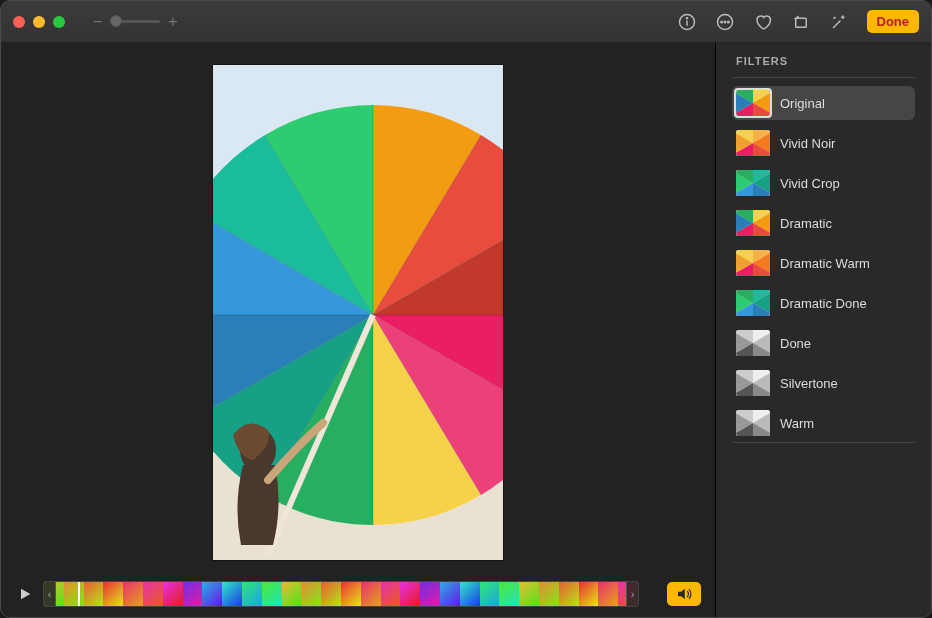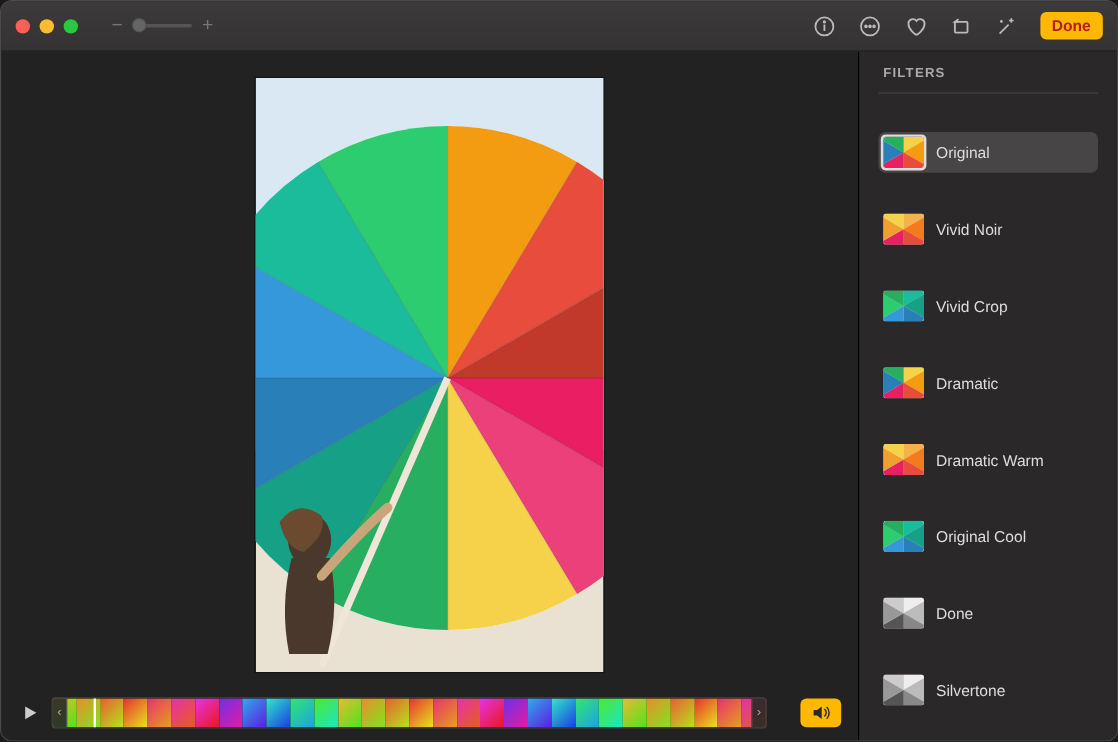--- a/index.html
+++ b/index.html
@@ -96,21 +96,21 @@
   }
   .sidebar{
     width:216px; background:#2a2828; border-left:1px solid #000; display:flex; flex-direction:column; padding:12px 16px;
   }
   .sidebar-title{
     font-size:11px; letter-spacing:1px; color:#aaa; font-weight:600; margin:0 0 8px 4px;
   }
   .sidebar hr{border:none;border-top:1px solid #444;margin:2px 0 8px 0;}
   .filter-list{display:flex;flex-direction:column;gap:6px;}
   .filter-item{
-    display:flex; align-items:center; gap:10px; padding:4px; border-radius:6px; cursor:pointer;margin-top:24px;
+    display:flex; align-items:center; gap:10px; padding:4px; border-radius:6px; cursor:pointer;
   }
   .filter-item.selected{ background:#474545;}
   .filter-item .thumb{ width:34px; height:26px; border-radius:2px; position:relative; overflow:hidden;}
   .filter-item.selected .thumb{outline:2px solid #ddd; outline-offset:0;}
   .filter-item .label{font-size:13px; color:#ddd;}
   .thumb svg{width:100%;height:100%;display:block;}
   .sidebar-footer-rule{border:none;border-top:1px solid #444;margin-top:10px;}
 </style>
 </head>
 <body>
@@ -350,21 +350,21 @@
               <svg viewBox="0 0 34 26">
                 <rect width="34" height="26" fill="#d9d2c3"></rect>
                 <path d="M17 13 L17 -7 A20 20 0 0 1 34.32050807568878 3.0000000000000018 Z" fill="#1abc9c"></path>
                 <path d="M17 13 L34.32050807568878 3.0000000000000018 A20 20 0 0 1 34.32050807568878 23 Z" fill="#16a085"></path>
                 <path d="M17 13 L34.32050807568878 23 A20 20 0 0 1 17 33 Z" fill="#2980b9"></path>
                 <path d="M17 13 L17 33 A20 20 0 0 1 -0.3205080756887746 23 Z" fill="#3498db"></path>
                 <path d="M17 13 L-0.3205080756887746 23 A20 20 0 0 1 -0.32050807568877104 2.9999999999999982 Z" fill="#2ecc71"></path>
                 <path d="M17 13 L-0.32050807568877104 2.9999999999999982 A20 20 0 0 1 16.999999999999996 -7 Z" fill="#27ae60"></path>
               </svg>
             </div>
-            <span class="label">Original Cool</span>
+            <span class="label">Dramatic Done</span>
           </div>
           <div class="filter-item">
             <div class="thumb">
               <svg viewBox="0 0 34 26">
                 <rect width="34" height="26" fill="#d9d2c3"></rect>
                 <path d="M17 13 L17 -7 A20 20 0 0 1 34.32050807568878 3.0000000000000018 Z" fill="#eee"></path>
                 <path d="M17 13 L34.32050807568878 3.0000000000000018 A20 20 0 0 1 34.32050807568878 23 Z" fill="#bbb"></path>
                 <path d="M17 13 L34.32050807568878 23 A20 20 0 0 1 17 33 Z" fill="#888"></path>
                 <path d="M17 13 L17 33 A20 20 0 0 1 -0.3205080756887746 23 Z" fill="#555"></path>
                 <path d="M17 13 L-0.3205080756887746 23 A20 20 0 0 1 -0.32050807568877104 2.9999999999999982 Z" fill="#999"></path>

